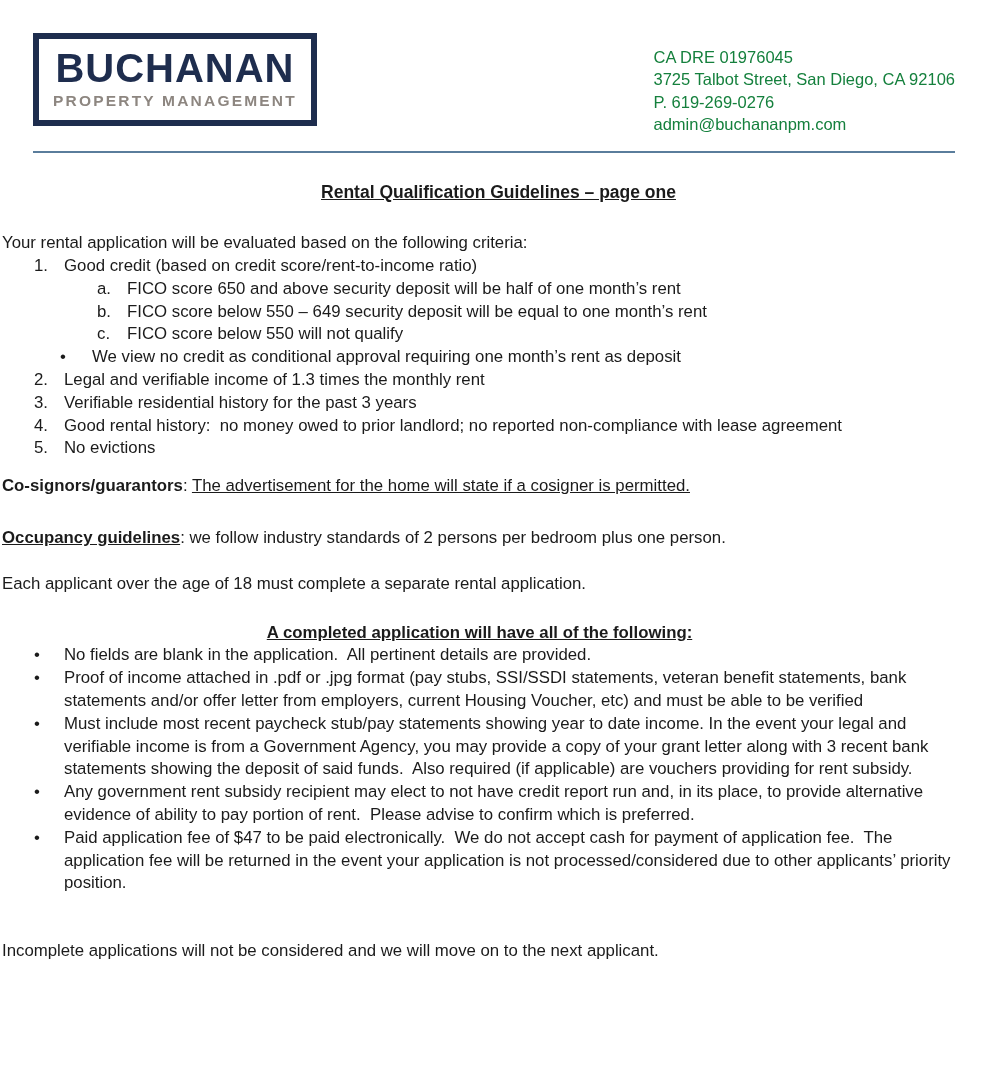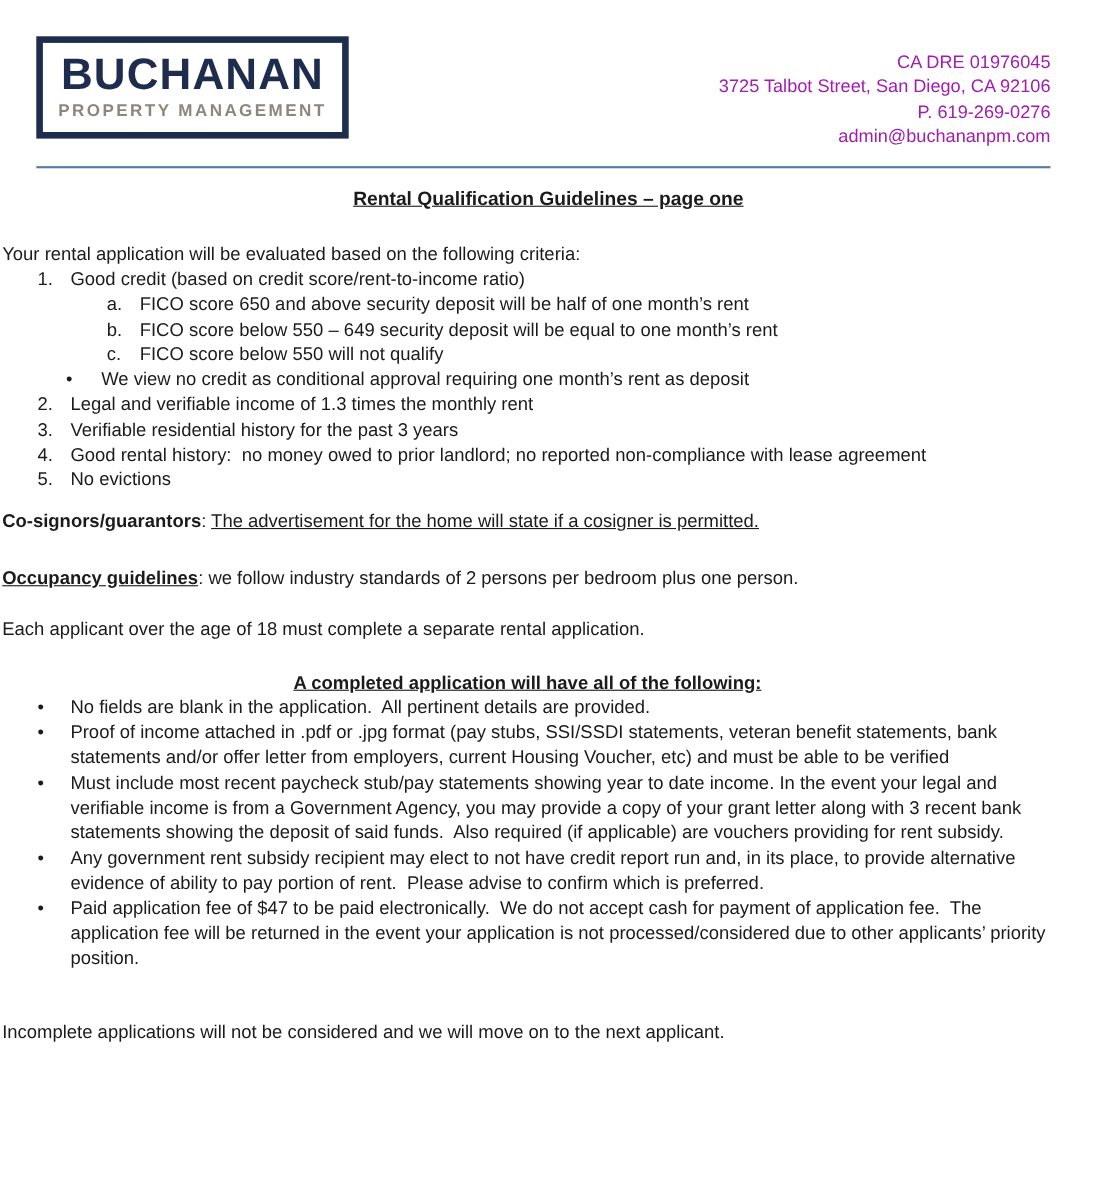--- a/index.html
+++ b/index.html
@@ -37,34 +37,34 @@
   }
   .logo-subtitle {
     font-size: 15.5px;
     font-weight: bold;
     letter-spacing: 2.2px;
     color: #8d8680;
     margin-top: 3px;
     white-space: nowrap;
   }
   .contact {
-    text-align: right;
-    color: #a21caf;
+    text-align: left;
+    color: #15803d;
     font-size: 16.5px;
     line-height: 22.3px;
     padding-top: 13px;
   }
   .divider {
     height: 0;
     border-top: 2.5px solid #5a7d9c;
     margin: 16px 42px 0 33px;
   }
   
   .doc-title {
-    margin-top: 17px;
+    margin-top: 29px;
     text-align: center;
     font-size: 17.5px;
     font-weight: bold;
     text-decoration: underline;
   }
   .body {
     padding: 0 40px 0 2px;
     font-size: 16.8px;
     line-height: 22.8px;
   }

